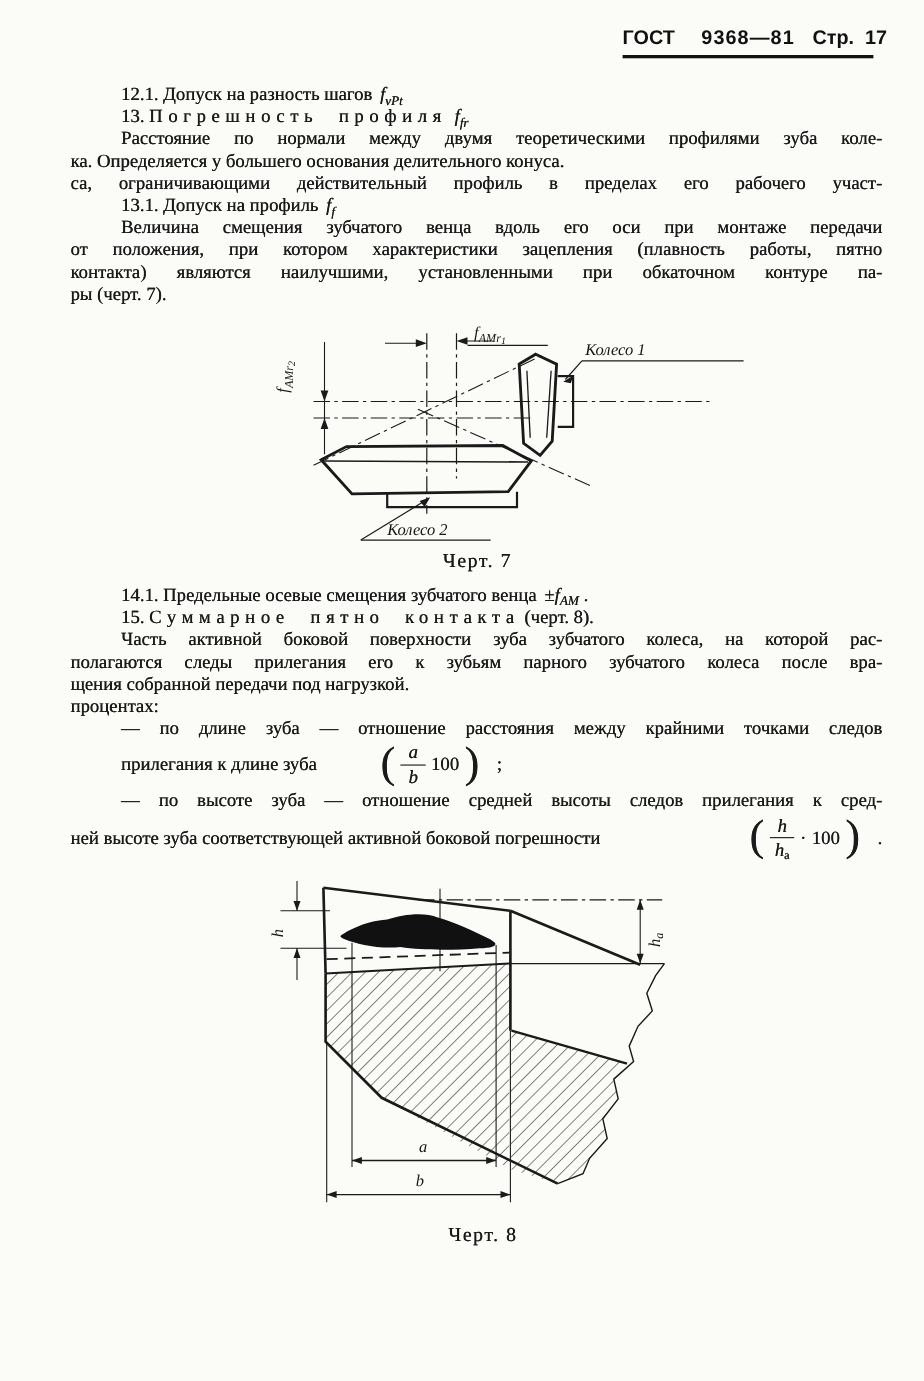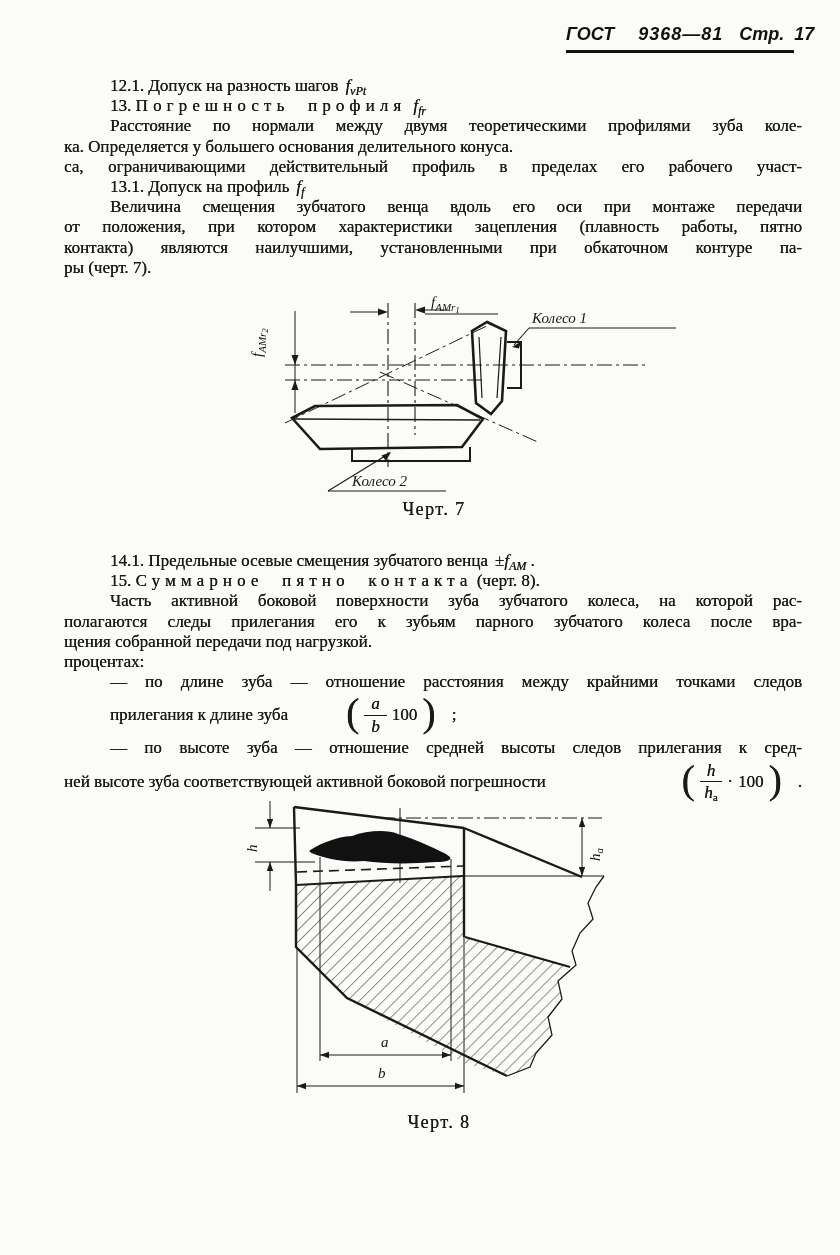--- a/index.html
+++ b/index.html
@@ -7,32 +7,32 @@
     position:relative; width:840px; height:1255px;
     background:#fbfbf8; overflow:hidden;
     font-family:"Liberation Serif", serif;
     color:#1a1a1a;
   }
   
   .gost-header{
     position:absolute; top:24px; left:566px; width:230px;
     font-family:"Liberation Sans", sans-serif;
     font-weight:bold; font-size:18px; color:#111;
-    display:flex; align-items:baseline; white-space:nowrap;font-style:italic;
+    display:flex; align-items:baseline; white-space:nowrap;
   }
   .gost-header .g1{margin-right:24px;}
   .gost-header .g2{margin-right:16px; letter-spacing:1px;}
   .gost-header .g3{margin-right:10px;}
   .gost-rule{position:absolute; top:50px; left:566px; width:228px; height:3px; background:#111;}
 
   
   .tb{position:absolute; left:64px; width:738px; font-size:17px; line-height:20.2px;
       text-shadow:0.25px 0 0 currentColor;}
   .tb1{top:76px;}
-  .tb2{top:531px;margin-top:20px;}
+  .tb2{top:531px;}
   .tline{white-space:normal;}
   .indent{padding-left:46px;}
   .just{text-align:justify; text-align-last:justify;}
   .spaced{letter-spacing:0.30em; word-spacing:0.55em;}
   .note-spaced{letter-spacing:0.12em;}
   sub{font-size:12px; font-style:italic; vertical-align:-4px; line-height:0;}
   .fi{font-style:italic;}
   .symgap{margin-left:7px;}
 
   

